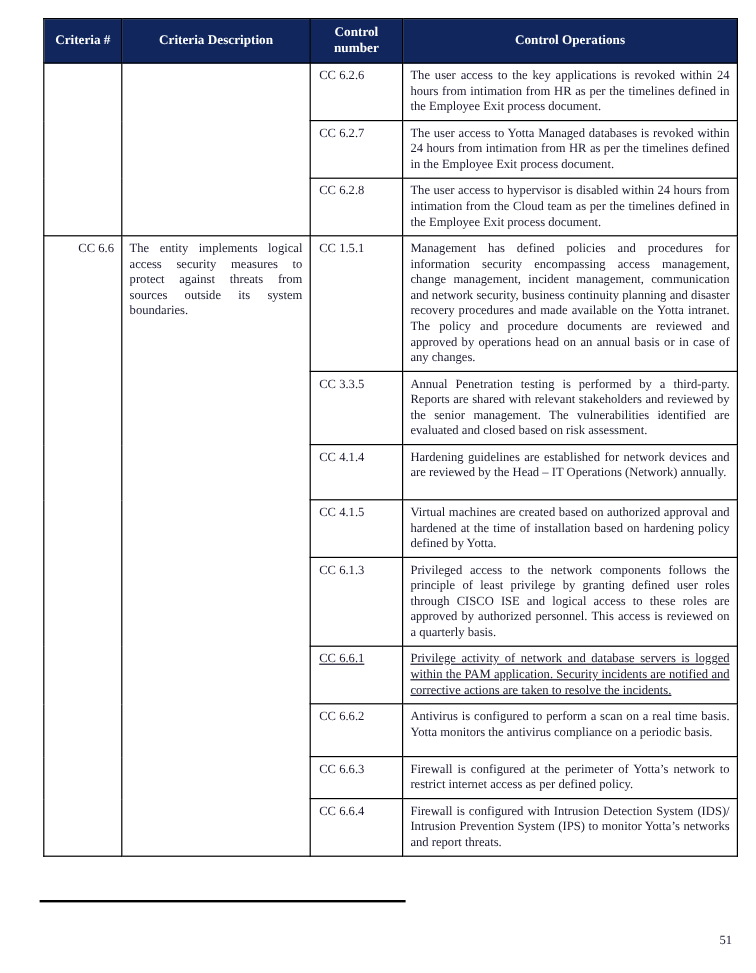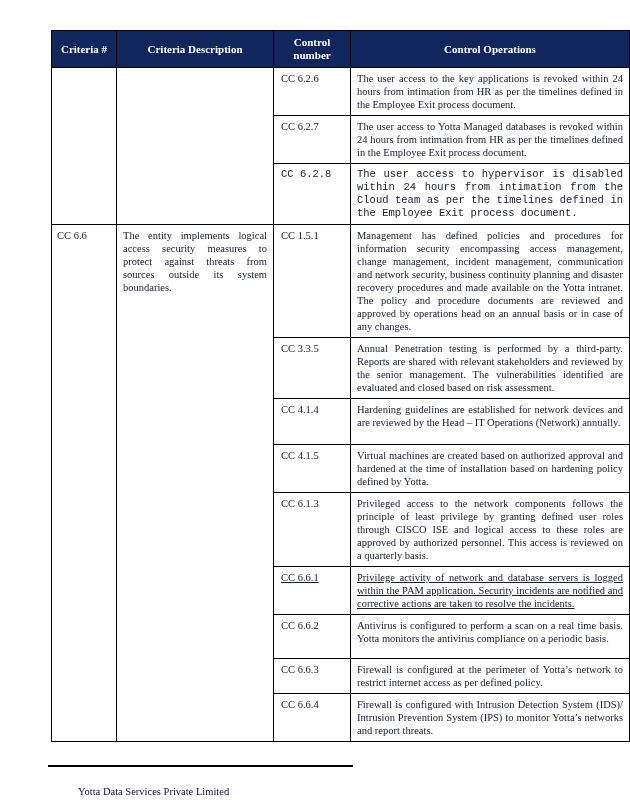--- a/index.html
+++ b/index.html
@@ -1,15 +1,15 @@
 <!DOCTYPE html>
 <html><head>
 <meta charset="utf-8">
 <style>
-  * { margin: 0; padding: 15px; box-sizing: border-box; }
+  * { margin: 0; padding: 0; box-sizing: border-box; }
   html, body { background: #ffffff; }
   body {
     position: relative;
     width: 630px;
     height: 811px;
     font-family: "Liberation Serif", "DejaVu Serif", serif;
     color: #191930;
     overflow: hidden;
   }
   .doc-table {
@@ -34,21 +34,21 @@
   .doc-table th {
     background: #10265c;
     color: #ffffff;
     font-weight: bold;
     font-size: 11px;
     line-height: 13px;
     text-align: center;
     vertical-align: middle;
     padding: 5px 4px;
   }
-  td.crit-id { padding-left: 5px; }
+  td.crit-id { padding-left: 5px; text-align: right; }
   td.crit-desc, td.ctrl-desc { text-align: justify; }
   td.ctrl-num { padding-left: 7px; white-space: nowrap; }
   .footer {
     position: absolute;
     left: 33px;
     top: 750px;
     width: 305px;
     border-top: 2px solid #000000;
     padding-top: 3px;
     font-size: 10.5px;
@@ -88,21 +88,21 @@
     <tr style="height:47px;">
       <td class="crit-id" rowspan="3"></td>
       <td class="crit-desc" rowspan="3"></td>
       <td class="ctrl-num">CC 6.2.6</td>
       <td class="ctrl-desc">The user access to the key applications is revoked within 24 hours from intimation from HR as per the timelines defined in the Employee Exit process document.</td>
     </tr>
     <tr style="height:45px;">
       <td class="ctrl-num">CC 6.2.7</td>
       <td class="ctrl-desc">The user access to Yotta Managed databases is revoked within 24 hours from intimation from HR as per the timelines defined in the Employee Exit process document.</td>
     </tr>
-    <tr style="height:44px;font-family:Liberation Mono, monospace;">
+    <tr style="height:44px;">
       <td class="ctrl-num">CC 6.2.8</td>
       <td class="ctrl-desc">The user access to hypervisor is disabled within 24 hours from intimation from the Cloud team as per the timelines defined in the Employee Exit process document.</td>
     </tr>
 
     <tr style="height:109px;">
       <td class="crit-id" rowspan="9">CC 6.6</td>
       <td class="crit-desc" rowspan="9">The entity implements logical access security measures to protect against threats from sources outside its system boundaries.</td>
       <td class="ctrl-num">CC 1.5.1</td>
       <td class="ctrl-desc">Management has defined policies and procedures for information security encompassing access management, change management, incident management, communication and network security, business continuity planning and disaster recovery procedures and made available on the Yotta intranet. The policy and procedure documents are reviewed and approved by operations head on an annual basis or in case of any changes.</td>
     </tr>
@@ -135,16 +135,15 @@
       <td class="ctrl-desc">Firewall is configured at the perimeter of Yotta’s network to restrict internet access as per defined policy.</td>
     </tr>
     <tr style="height:46px;">
       <td class="ctrl-num">CC 6.6.4</td>
       <td class="ctrl-desc">Firewall is configured with Intrusion Detection System (IDS)/ Intrusion Prevention System (IPS) to monitor Yotta’s networks and report threats.</td>
     </tr>
   </tbody>
 </table>
 
 <div class="footer">
-  <div class="company">Yotta Data Services Private Limited</div>
 </div>
 
 <div class="page-number">51</div>
 
 </body></html>

